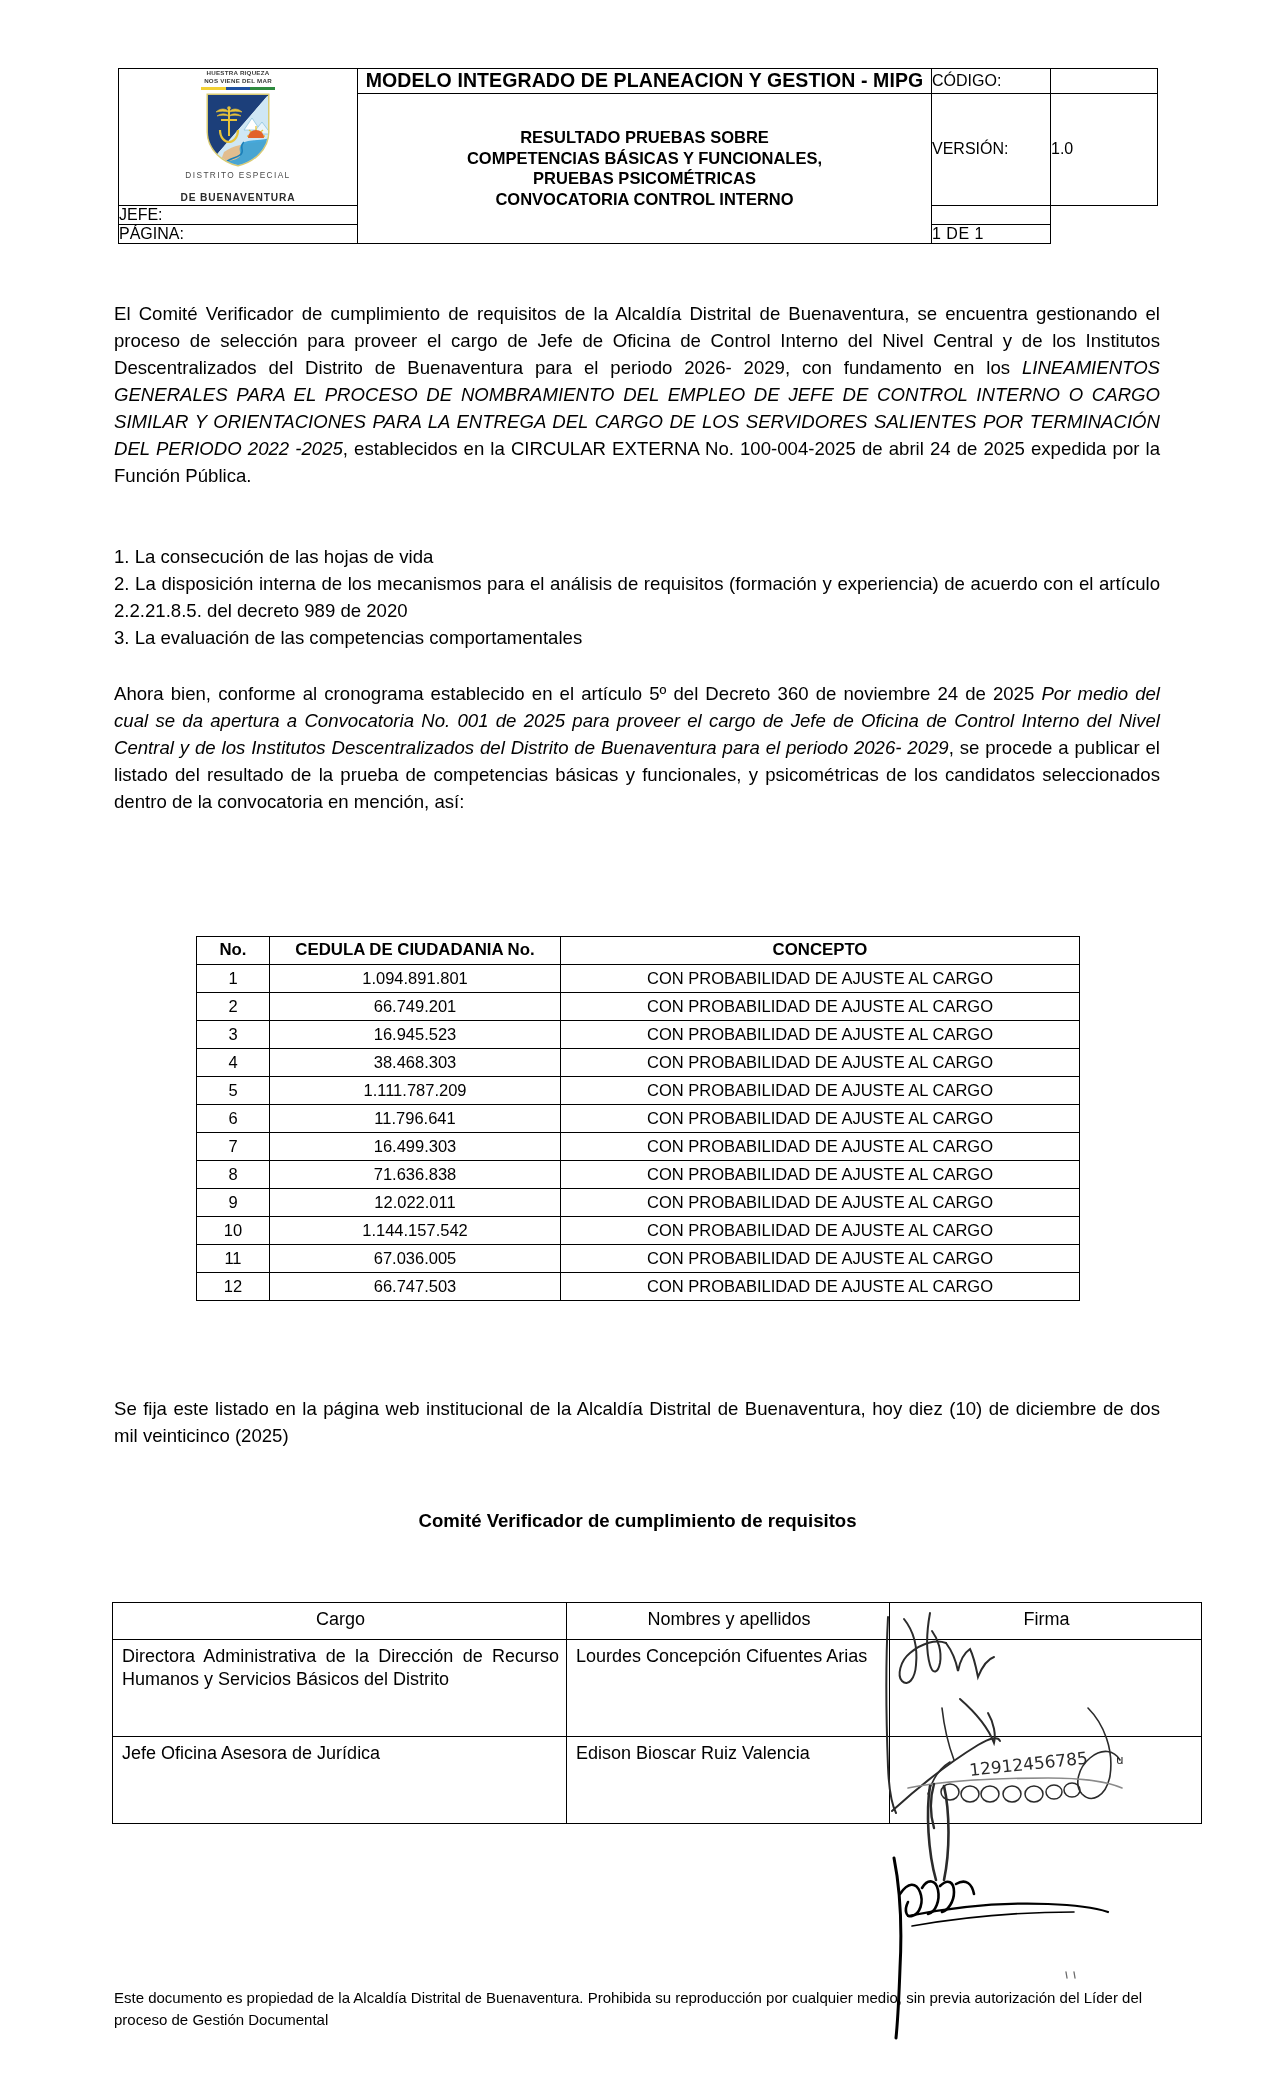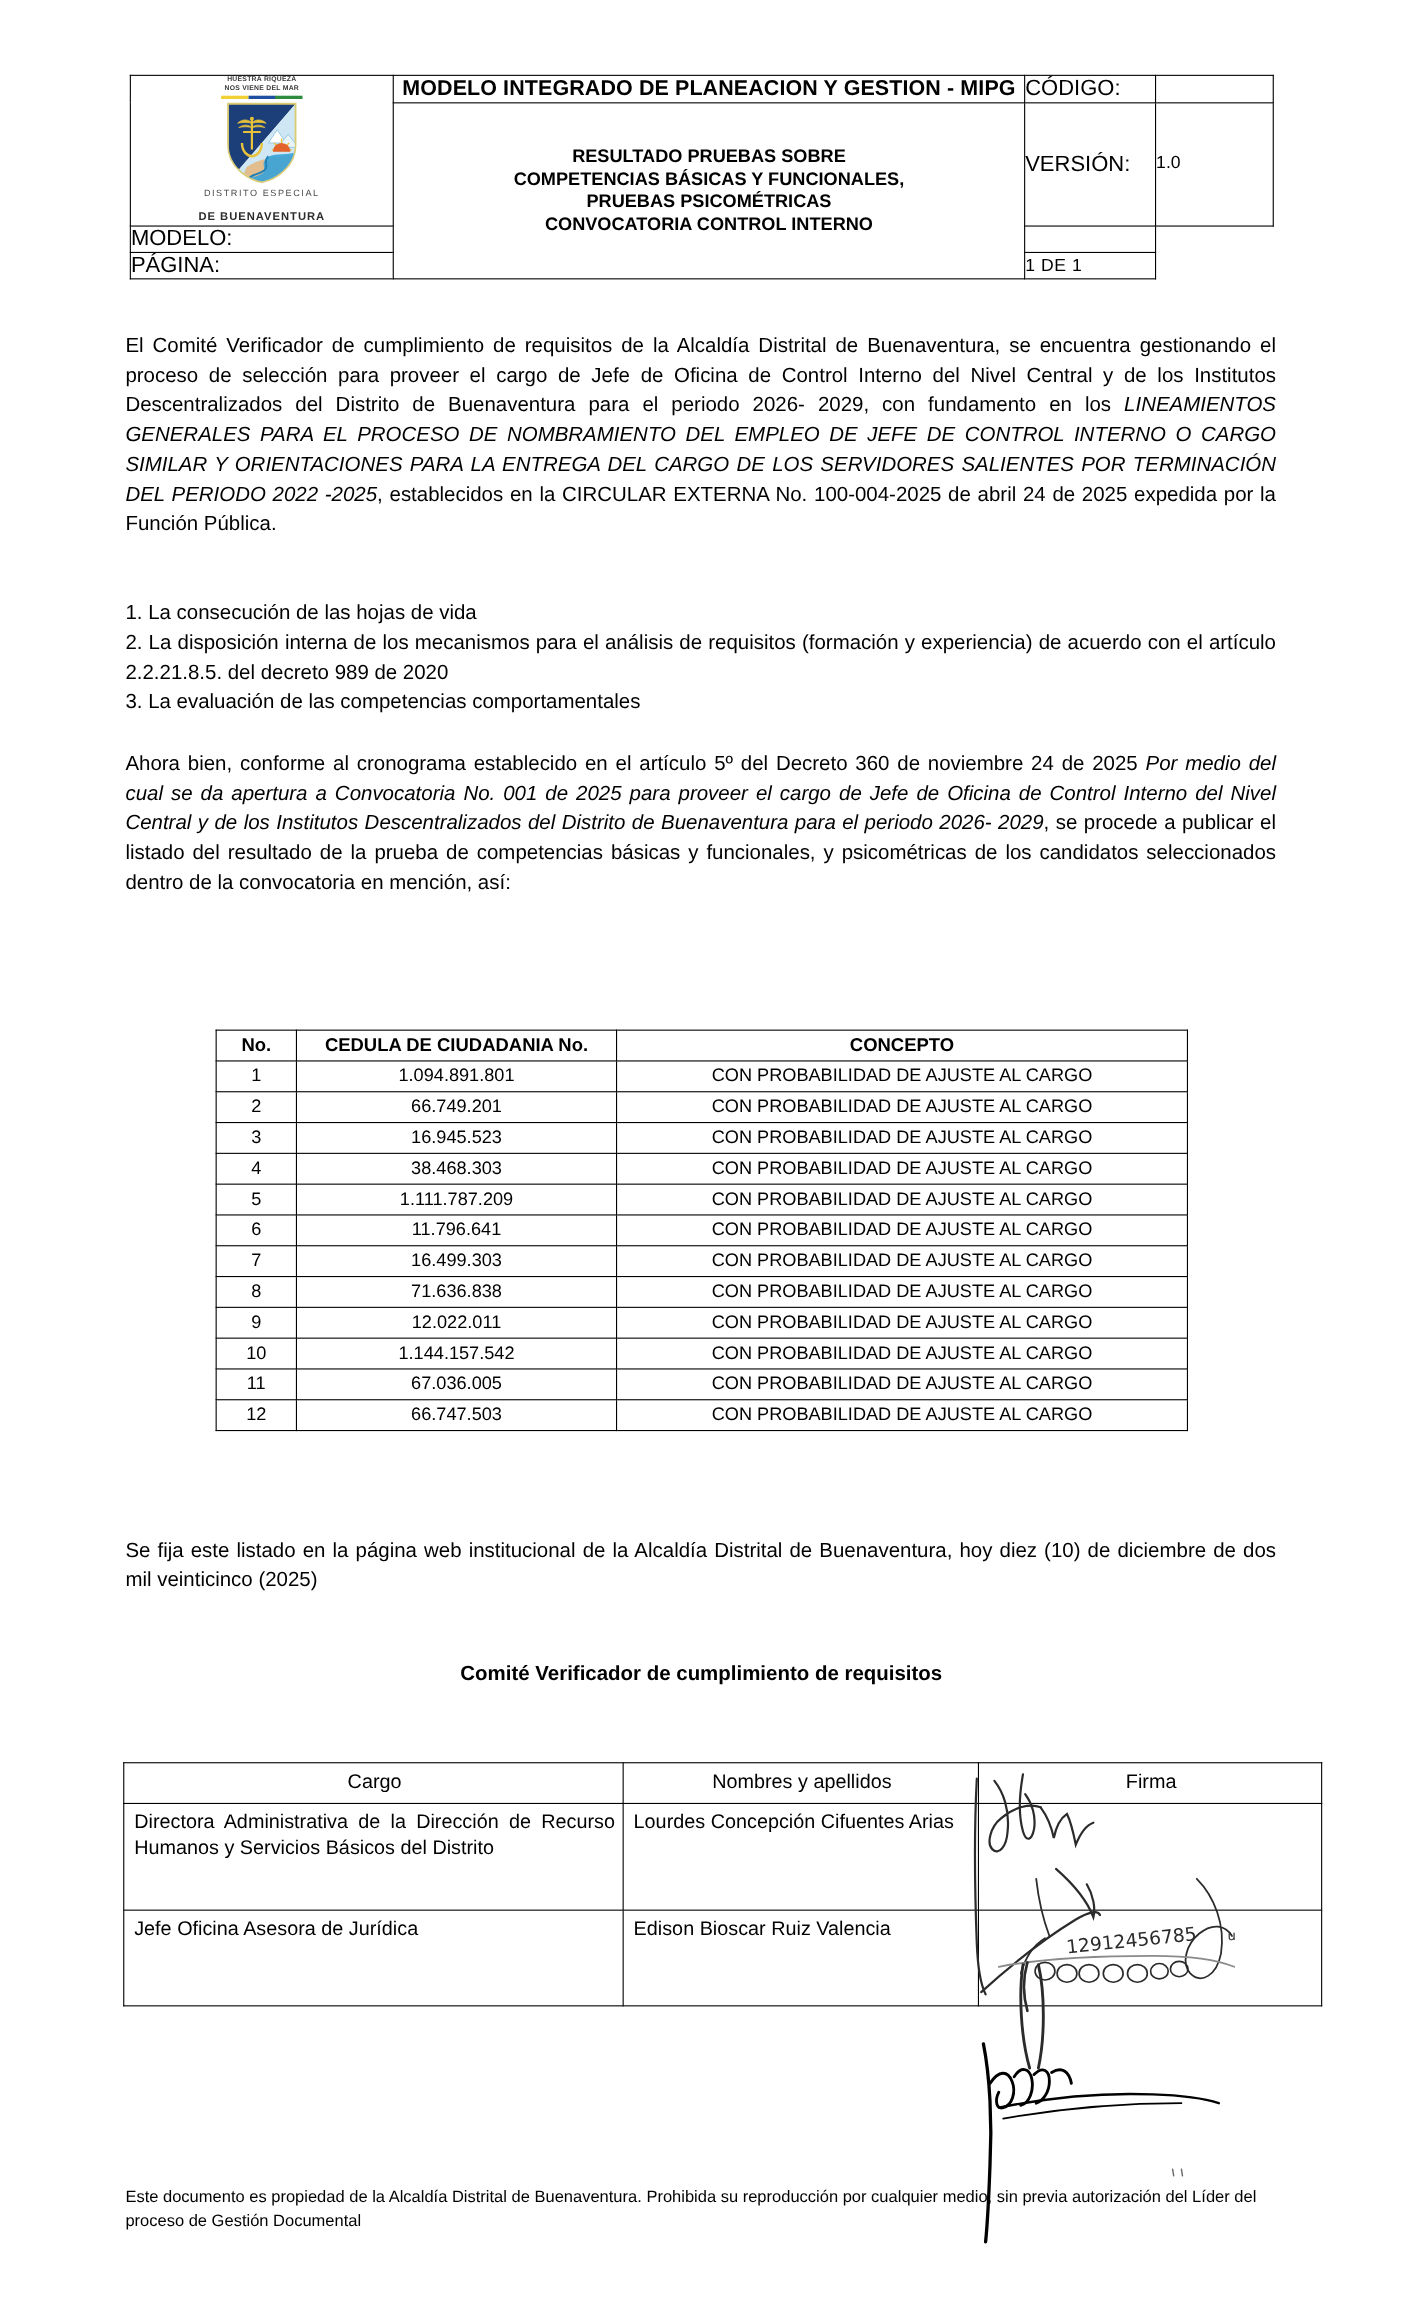--- a/index.html
+++ b/index.html
@@ -51,21 +51,21 @@
     padding: 7px 6px;
   }
   .hdr-sub-cell {
     text-align: center;
     font-weight: bold;
     font-size: 16.5px;
     line-height: 1.25;
     padding: 6px 6px 7px 6px;
   }
   .hdr-label-cell {
-    font-size: 20px;
+    font-size: 16px;
     padding: 6px 0 6px 10px;
     width: 118px;
   }
   .hdr-value-cell {
     font-size: 16px;
     padding: 6px 0 6px 16px;
     width: 106px;
   }
   .hdr-value-cell.pagina {
     letter-spacing: 0.5px;
@@ -292,21 +292,21 @@
       <td class="hdr-sub-cell" rowspan="3">
         <div>RESULTADO PRUEBAS SOBRE</div>
         <div>COMPETENCIAS BÁSICAS Y FUNCIONALES,</div>
         <div>PRUEBAS PSICOMÉTRICAS</div>
         <div>CONVOCATORIA CONTROL INTERNO</div>
       </td>
       <td class="hdr-label-cell">VERSIÓN:</td>
       <td class="hdr-value-cell">1.0</td>
     </tr>
     <tr>
-      <td class="hdr-label-cell">MODELO:</td>
+      <td class="hdr-label-cell">JEFE:</td>
       <td class="hdr-value-cell"></td>
     </tr>
     <tr>
       <td class="hdr-label-cell">PÁGINA:</td>
       <td class="hdr-value-cell pagina">1   DE   1</td>
     </tr>
   </tbody>
     </table>
 
   <div class="body-wrap">

